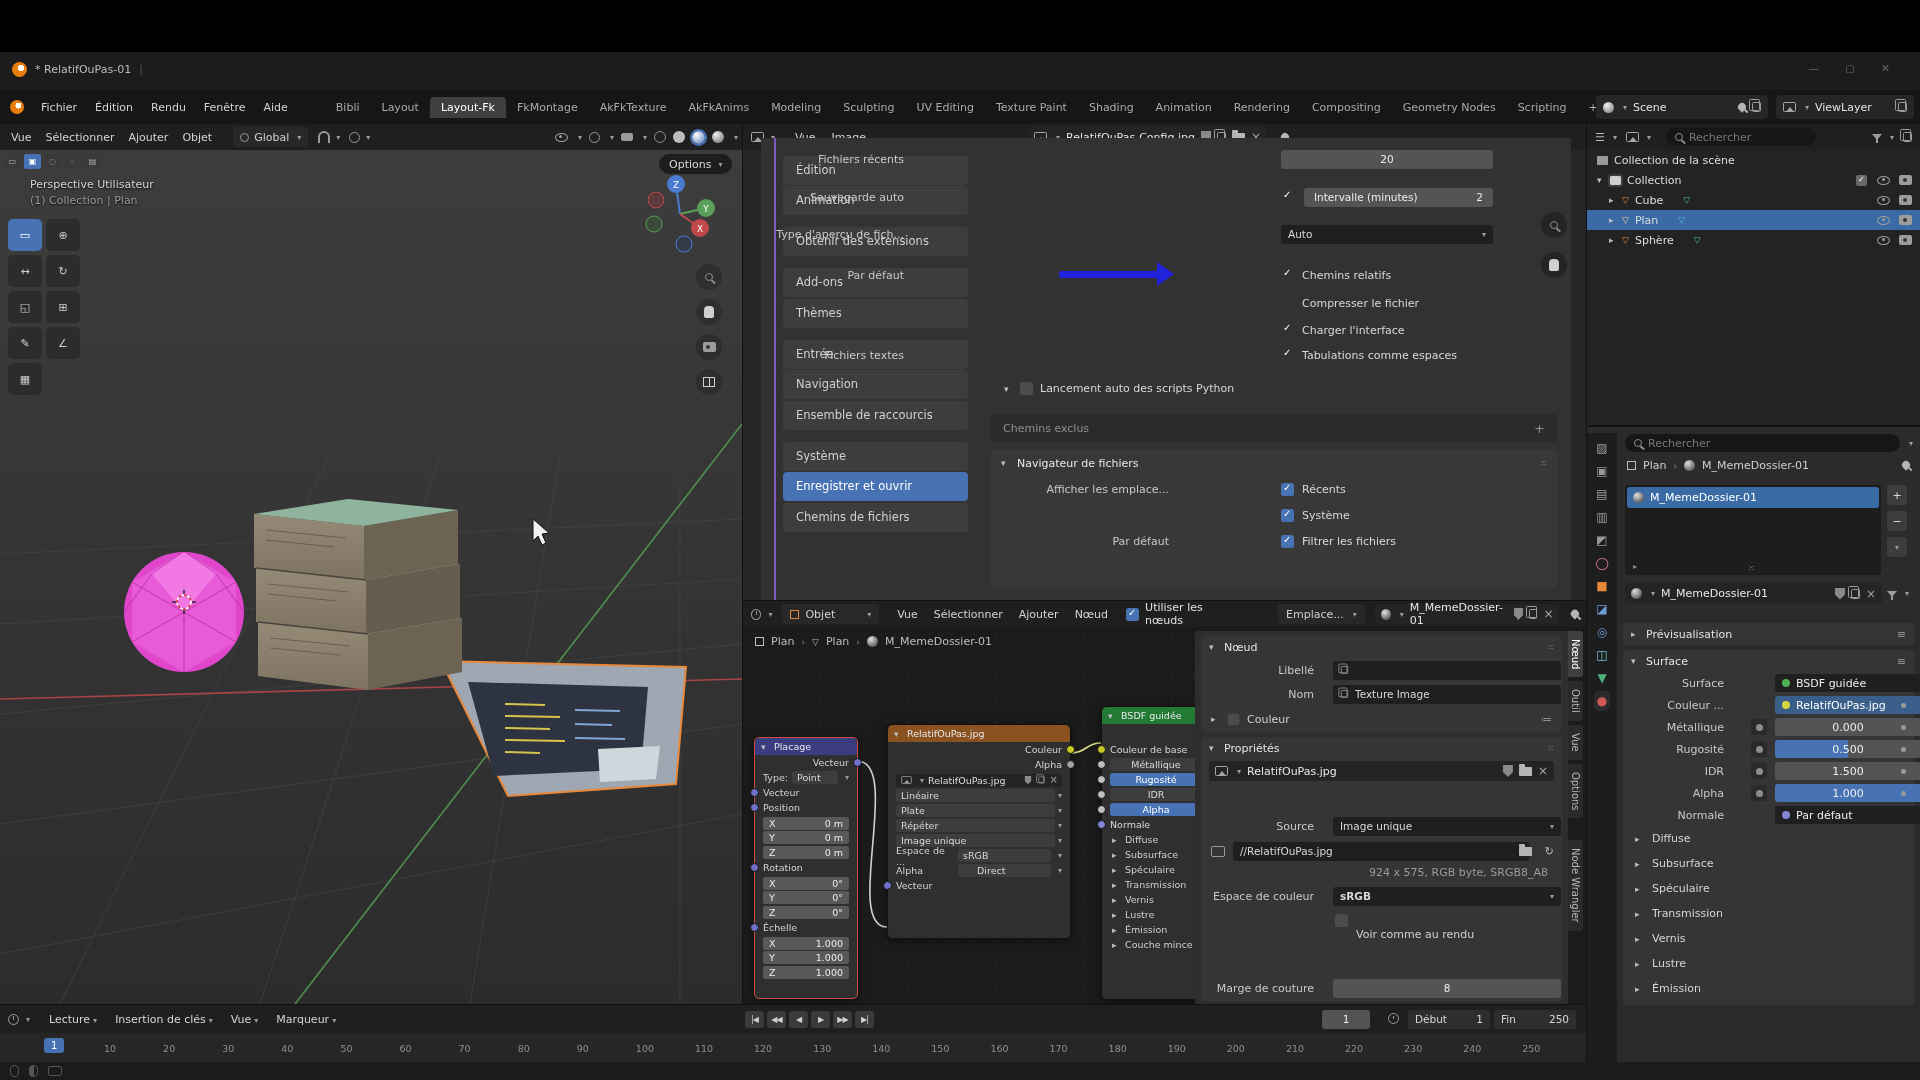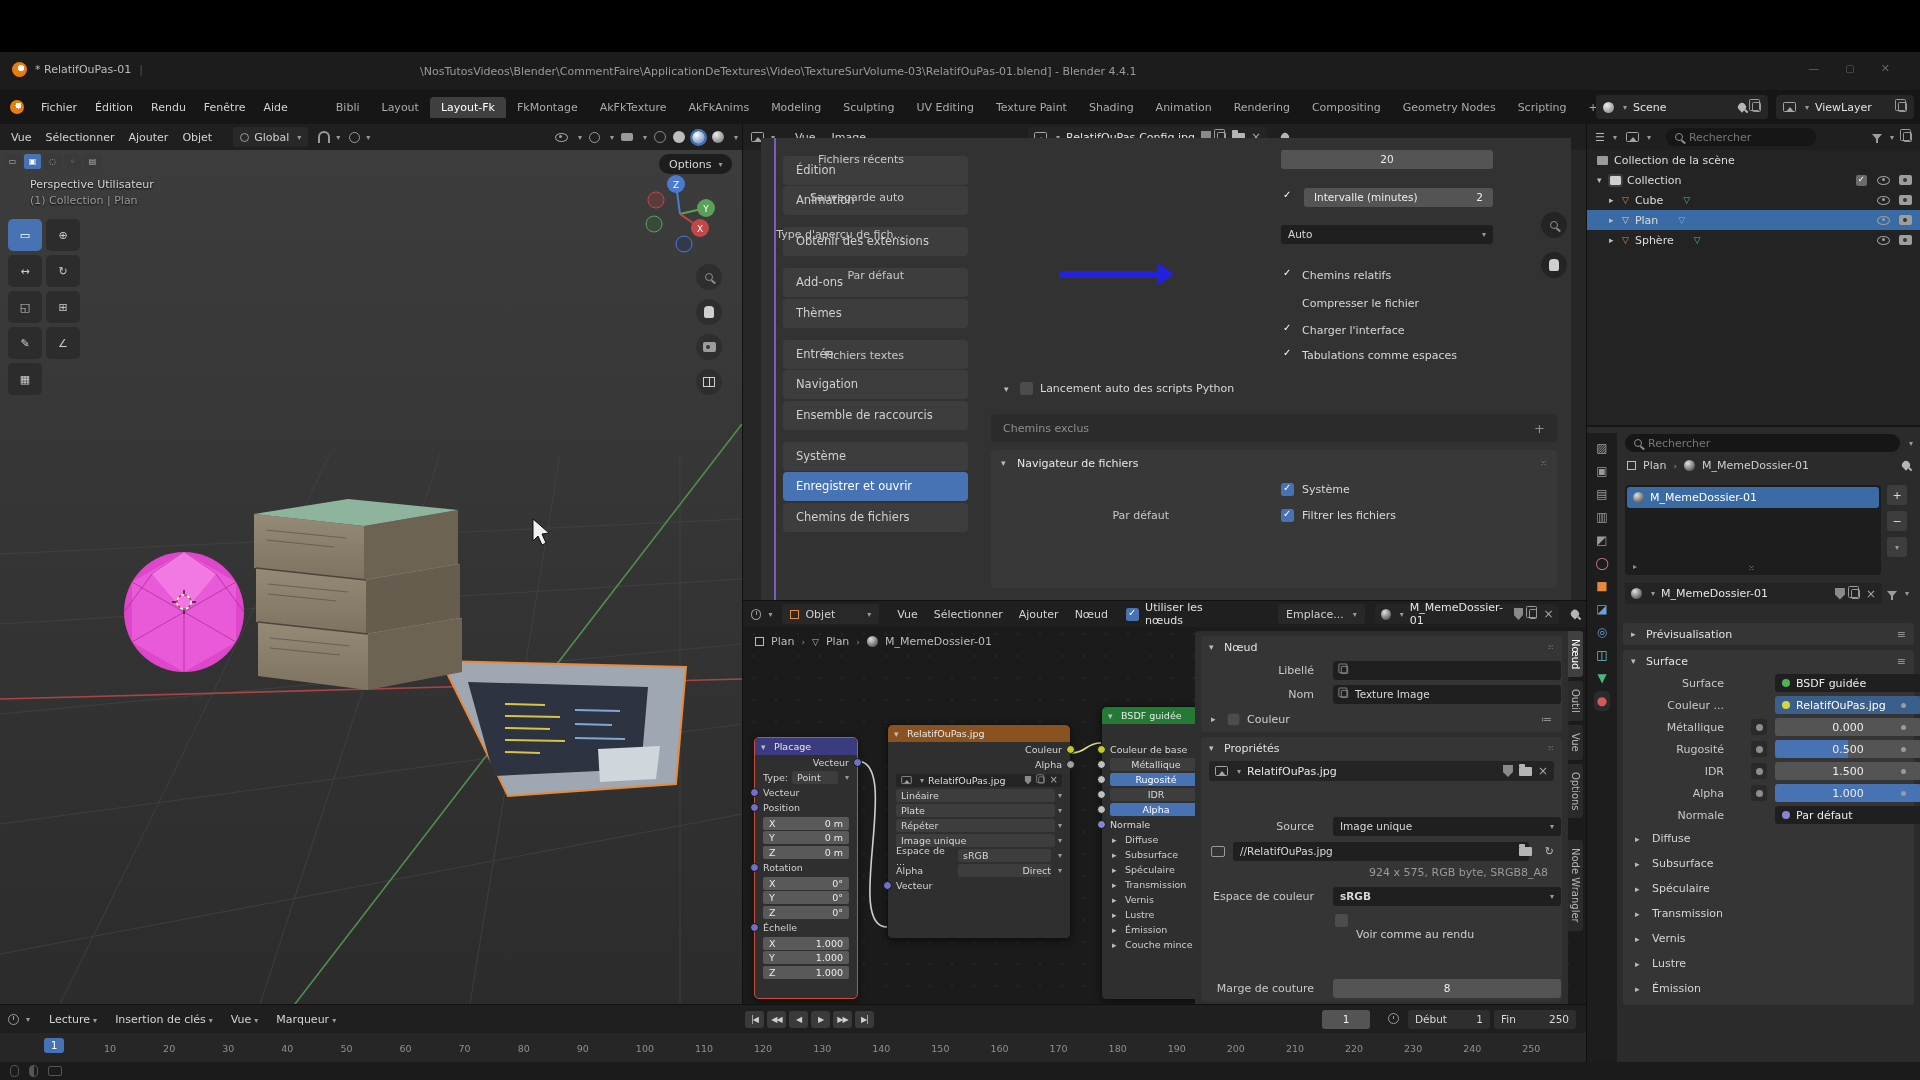--- a/index.html
+++ b/index.html
@@ -92,21 +92,20 @@
 <body>
 
 <div id="app">
 
   <div class="abs" style="left:0;top:52px;width:1920px;height:38px;background:#1c1c1c;">
     <div class="abs row" style="left:12px;top:10px;gap:8px;">
       <span style="width:15px;height:15px;border-radius:50%;background:radial-gradient(circle at 60% 40%,#fff 0 3px,#e87d0d 3px);display:inline-block;"></span>
       <span style="color:#bdbdbd;">* RelatifOuPas-01</span>
       <span style="color:#555;">|</span>
     </div>
-    <div class="abs" style="left:420px;top:13px;color:#9a9a9a;font-size:11px;white-space:nowrap;">\NosTutosVideos\Blender\CommentFaire\ApplicationDeTextures\Video\TextureSurVolume-03\RelatifOuPas-01.blend] - Blender 4.4.1</div>
     <div class="abs row" style="right:30px;top:10px;gap:26px;color:#666;">
       <span>—</span>
       <span style="font-size:10px;">▢</span>
       <span>✕</span>
     </div>
   </div>
 
   <div class="abs row" style="left:0;top:90px;width:1920px;height:34px;background:#161616;">
     <span style="width:14px;height:14px;border-radius:50%;background:radial-gradient(circle at 60% 40%,#fff 0 3px,#e87d0d 3px);margin:0 8px 0 10px;"></span>
     <div class="row">
@@ -420,20 +419,25 @@
         <span class="dim">Chemins exclus</span>
         <span class="dim" style="font-size:13px;">+</span>
       </div>
 
       <div class="abs" style="left:230px;top:312px;width:566px;height:138px;background:#383838;border-radius:4px;">
         <div class="row" style="height:26px;padding:0 10px;gap:7px;">
           <span class="exp">▾</span>
           <span style="color:#e8e8e8;">Navigateur de fichiers</span>
           <span class="dim" style="margin-left:auto;font-size:8px;">⁙</span>
         </div>
+        <div class="row" style="height:26px;">
+          <span style="position:absolute;right:388px;color:#c8c8c8;">Afficher les emplace...</span>
+          <span class="cb on" style="position:absolute;left:290px;"></span>
+          <span style="position:absolute;left:311px;color:#d8d8d8;">Récents</span>
+        </div>
         <div class="row" style="height:26px;position:relative;">
           <span class="cb on" style="position:absolute;left:290px;"></span>
           <span style="position:absolute;left:311px;color:#d8d8d8;">Système</span>
         </div>
         <div class="row" style="height:26px;position:relative;">
           <span style="position:absolute;right:388px;color:#c8c8c8;">Par défaut</span>
           <span class="cb on" style="position:absolute;left:290px;"></span>
           <span style="position:absolute;left:311px;color:#d8d8d8;">Filtrer les fichiers</span>
         </div>
       </div>
@@ -618,21 +622,21 @@
             <span class="car">▾</span>
           </div>
         </div>
       <div class="nrow" style="gap:4px;">
           <span style="width:58px;">Espace de ...</span>
           <span class="nbtn" style="text-align:left;padding-left:5px;">sRGB</span>
           <span class="car">▾</span>
         </div>
       <div class="nrow" style="gap:4px;">
           <span style="width:58px;">Alpha</span>
-          <span class="nbtn" style="text-align:right;padding-left:2px;">Direct</span>
+          <span class="nbtn" style="text-align:left;padding-left:19px;">Direct</span>
           <span class="car">▾</span>
         </div>
       <div class="nrow">
           <span class="sock bsocket" style="background:#7070c8;"></span>
           <span>Vecteur</span>
         </div>
     </div>
 
     <div class="node" style="left:358px;top:105px;width:110px;height:294px;z-index:2;border:1px solid #111;">
       <div class="node-h" style="background:#237a35;">

